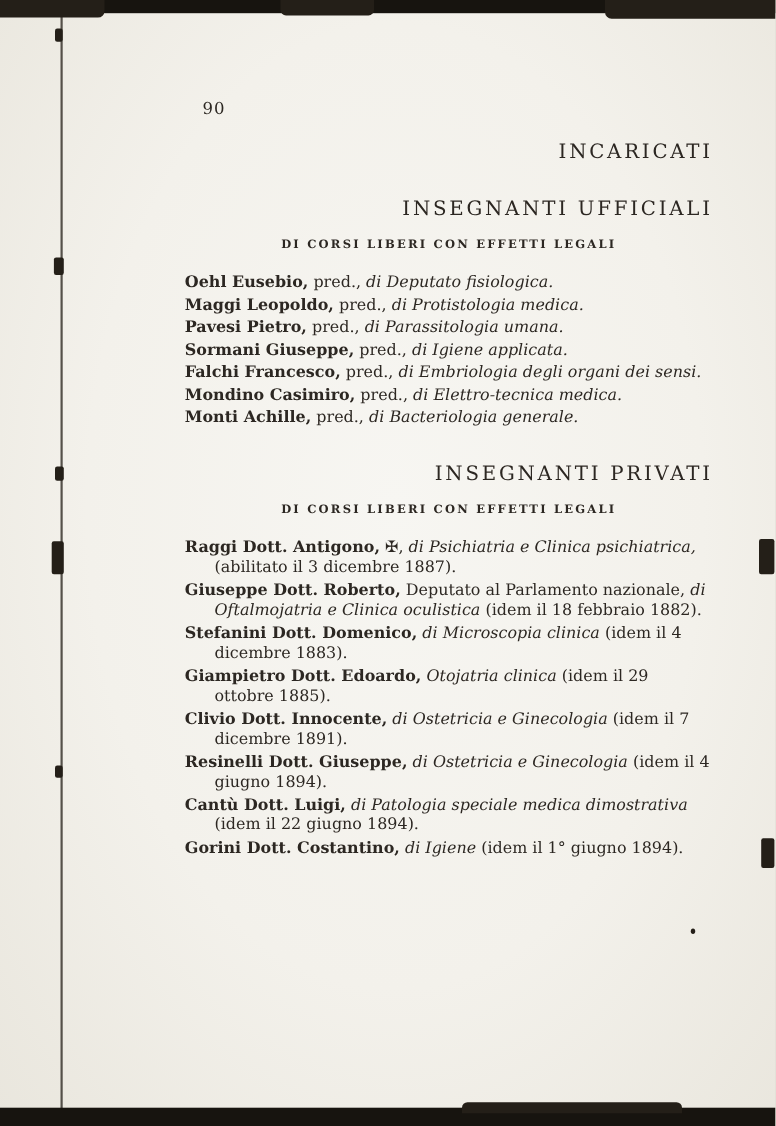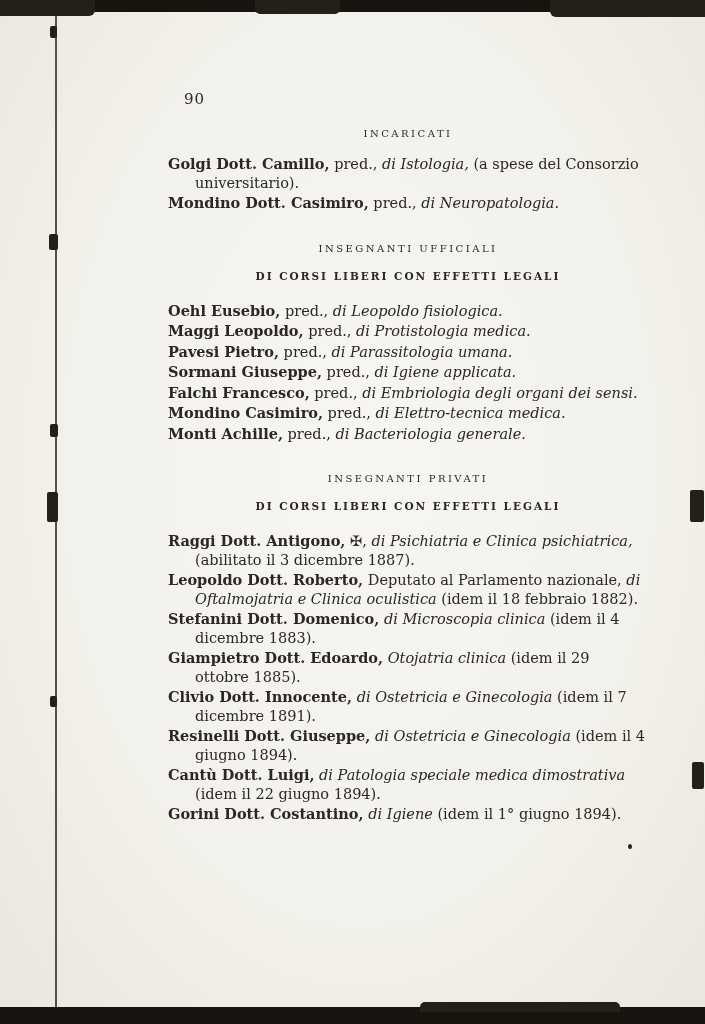--- a/index.html
+++ b/index.html
@@ -16,21 +16,21 @@
   }
   .page-number{
     position:absolute;left:184px;top:90px;
     font-size:15px;letter-spacing:1px;
   }
   .content{
     position:absolute;left:168px;top:128px;width:480px;
   }
   .doc-section{margin:0 0 30px 0;}
   .heading{
-    text-align:center;font-size:10px;letter-spacing:2.5px;
+    text-align:right;font-size:18px;letter-spacing:2.5px;
     margin:0 0 16px 0;font-weight:400;
   }
   .subheading{
     text-align:center;font-size:10.5px;letter-spacing:2px;
     margin:0 0 20px 0;
     font-weight:bold;
   }
   .entries{margin:0;}
   .entry{
     margin:0 0 2px 0;font-size:14.5px;line-height:18.5px;
@@ -44,44 +44,40 @@
   .fold{position:absolute;background:#3a352e;z-index:4;opacity:.85;}
 </style>
 </head>
 <body>
 
 <div class="scan">
   <div class="page-number">90</div>
   <main class="content" id="content">
       <section class="doc-section">
         <div class="heading">INCARICATI</div>
-        <div class="entries">
-          <p class="entry"><span class="seg-b">Golgi Dott. Camillo,</span><span class="seg-r"> pred., </span><span class="seg-i">di Istologia,</span><span class="seg-r"> (a spese del Consorzio universitario).</span></p>
-          <p class="entry"><span class="seg-b">Mondino Dott. Casimiro,</span><span class="seg-r"> pred., </span><span class="seg-i">di Neuropatologia.</span></p>
-        </div>
       </section>
       <section class="doc-section">
         <div class="heading">INSEGNANTI UFFICIALI</div>
         <div class="subheading">DI CORSI LIBERI CON EFFETTI LEGALI</div>
         <div class="entries">
-          <p class="entry"><span class="seg-b">Oehl Eusebio,</span><span class="seg-r"> pred., </span><span class="seg-i">di Leopoldo fisiologica.</span></p>
+          <p class="entry"><span class="seg-b">Oehl Eusebio,</span><span class="seg-r"> pred., </span><span class="seg-i">di Deputato fisiologica.</span></p>
           <p class="entry"><span class="seg-b">Maggi Leopoldo,</span><span class="seg-r"> pred., </span><span class="seg-i">di Protistologia medica.</span></p>
           <p class="entry"><span class="seg-b">Pavesi Pietro,</span><span class="seg-r"> pred., </span><span class="seg-i">di Parassitologia umana.</span></p>
           <p class="entry"><span class="seg-b">Sormani Giuseppe,</span><span class="seg-r"> pred., </span><span class="seg-i">di Igiene applicata.</span></p>
           <p class="entry"><span class="seg-b">Falchi Francesco,</span><span class="seg-r"> pred., </span><span class="seg-i">di Embriologia degli organi dei sensi.</span></p>
           <p class="entry"><span class="seg-b">Mondino Casimiro,</span><span class="seg-r"> pred., </span><span class="seg-i">di Elettro-tecnica medica.</span></p>
           <p class="entry"><span class="seg-b">Monti Achille,</span><span class="seg-r"> pred., </span><span class="seg-i">di Bacteriologia generale.</span></p>
         </div>
       </section>
       <section class="doc-section">
         <div class="heading">INSEGNANTI PRIVATI</div>
         <div class="subheading">DI CORSI LIBERI CON EFFETTI LEGALI</div>
         <div class="entries">
           <p class="entry"><span class="seg-b">Raggi Dott. Antigono,</span><span class="seg-r"> ✠, </span><span class="seg-i">di Psichiatria e Clinica psichiatrica,</span><span class="seg-r"> (abilitato il 3 dicembre 1887).</span></p>
-          <p class="entry"><span class="seg-b">Leopoldo Dott. Roberto,</span><span class="seg-r"> Deputato al Parlamento nazionale, </span><span class="seg-i">di Oftalmojatria e Clinica oculistica</span><span class="seg-r"> (idem il 18 febbraio 1882).</span></p>
+          <p class="entry"><span class="seg-b">Giuseppe Dott. Roberto,</span><span class="seg-r"> Deputato al Parlamento nazionale, </span><span class="seg-i">di Oftalmojatria e Clinica oculistica</span><span class="seg-r"> (idem il 18 febbraio 1882).</span></p>
           <p class="entry"><span class="seg-b">Stefanini Dott. Domenico,</span><span class="seg-r"> </span><span class="seg-i">di Microscopia clinica</span><span class="seg-r"> (idem il 4 dicembre 1883).</span></p>
           <p class="entry"><span class="seg-b">Giampietro Dott. Edoardo,</span><span class="seg-r"> </span><span class="seg-i">Otojatria clinica</span><span class="seg-r"> (idem il 29 ottobre 1885).</span></p>
           <p class="entry"><span class="seg-b">Clivio Dott. Innocente,</span><span class="seg-r"> </span><span class="seg-i">di Ostetricia e Ginecologia</span><span class="seg-r"> (idem il 7 dicembre 1891).</span></p>
           <p class="entry"><span class="seg-b">Resinelli Dott. Giuseppe,</span><span class="seg-r"> </span><span class="seg-i">di Ostetricia e Ginecologia</span><span class="seg-r"> (idem il 4 giugno 1894).</span></p>
           <p class="entry"><span class="seg-b">Cantù Dott. Luigi,</span><span class="seg-r"> </span><span class="seg-i">di Patologia speciale medica dimostrativa</span><span class="seg-r"> (idem il 22 giugno 1894).</span></p>
           <p class="entry"><span class="seg-b">Gorini Dott. Costantino,</span><span class="seg-r"> </span><span class="seg-i">di Igiene</span><span class="seg-r"> (idem il 1° giugno 1894).</span></p>
         </div>
       </section>
     </main>
 

